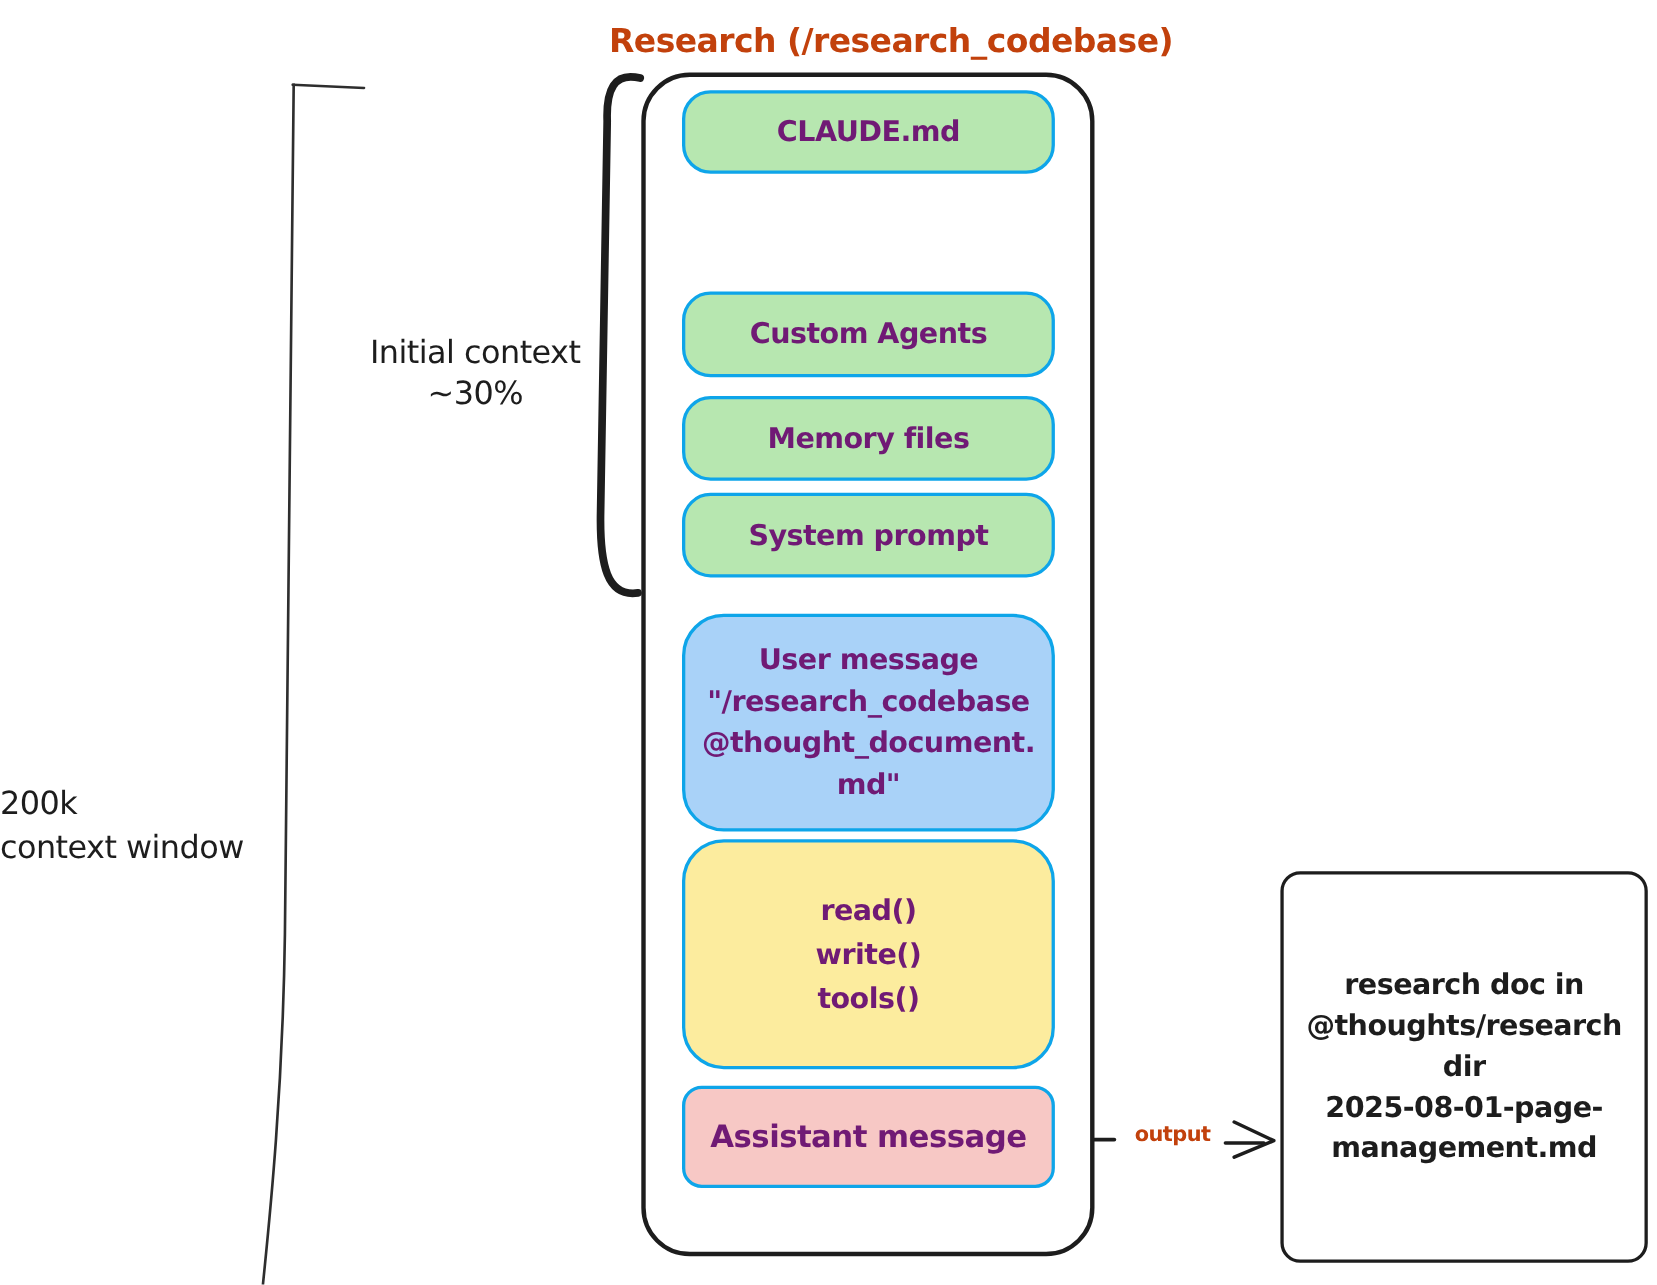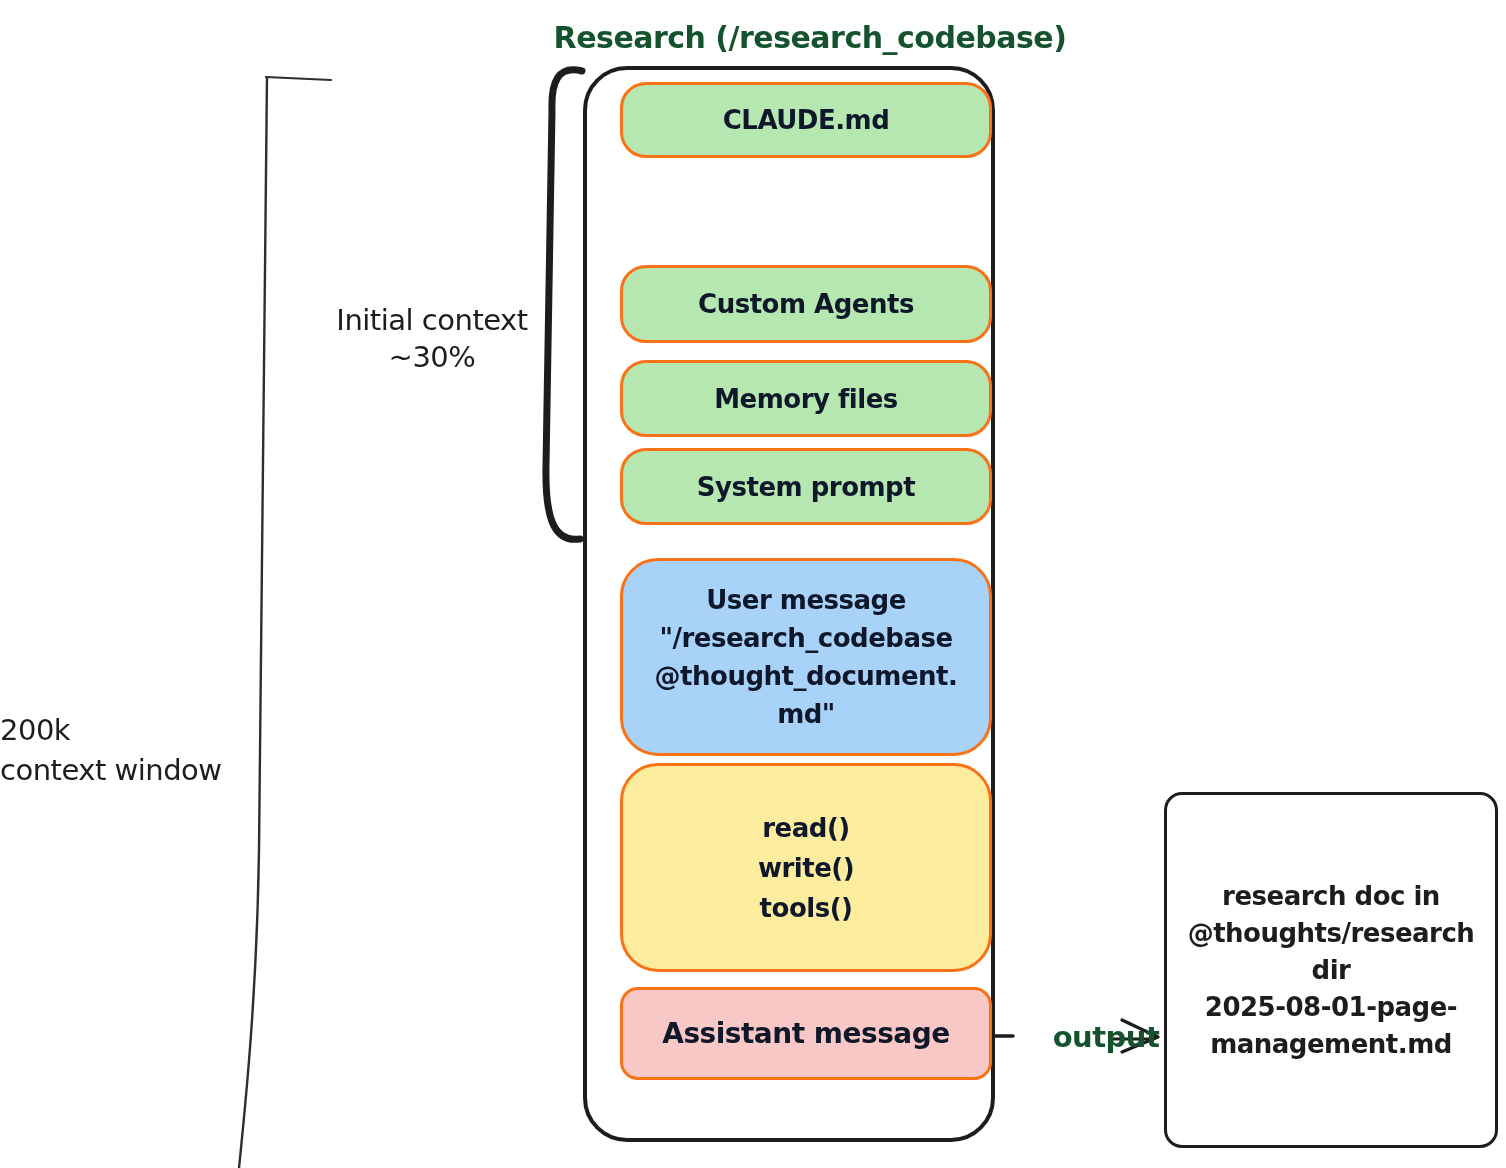--- a/index.html
+++ b/index.html
@@ -5,21 +5,21 @@
   html, body { margin: 0; padding: 0; background: #ffffff; }
   #canvas {
     position: relative;
     width: 1506px;
     height: 1168px;
     background: #ffffff;
     overflow: hidden;
     font-family: "DejaVu Sans", "Liberation Sans", sans-serif;
     color: #1d1d1d;
   }
-  .txt { font-weight: bold; color: #14532d; }
+  .txt { font-weight: bold; color: #c2410c; }
 
   #title {
     position: absolute;
     left: 545px; top: 20px; width: 530px;
     text-align: center;
     font-size: 30px; font-weight: bold;
     letter-spacing: -0.5px;
   }
 
   #ctx-label {
@@ -44,54 +44,53 @@
     position: absolute;
     left: 583px; top: 66px;
     width: 412px; height: 1076px;
     box-sizing: border-box;
     border: 4px solid #1d1d1d;
     border-radius: 44px;
     background: #ffffff;
   }
   .box {
     position: absolute;
-    left: 33px; width: 372px;
+    left: 33px; width: 339px;
     box-sizing: border-box;
-    border: 3px solid #f97316;
+    border: 3px solid #0ea5e9;
     display: flex;
     flex-direction: column;
     align-items: center;
     justify-content: center;
     text-align: center;
     font-size: 26px;
     font-weight: bold;
     letter-spacing: -0.5px;
-    color: #0f172a;
+    color: #701a75;
   }
   .box.green  { background: #b7e7b0; border-radius: 26px; }
   .box.blue   { background: #a9d2f8; border-radius: 38px; line-height: 38px; margin-top: 13px; }
   .box.yellow { background: #fcec9e; border-radius: 38px; line-height: 40px; }
   .box.pink   { background: #f7c8c5; border-radius: 18px; font-size: 28px; }
 
   #b1 { top: 12px;  height: 76px; }
   #b2 { top: 103px; height: 77px; }
   #b3 { top: 195px; height: 78px; text-align: center; }
   #b4 { top: 290px; height: 77px; }
   #b5 { top: 378px; height: 77px; }
   #b6 { top: 475px; height: 198px; }
   #b7 { top: 693px; height: 209px; }
   #b8 { top: 917px; height: 93px; }
 
   #output-label {
     position: absolute;
     left: 1012px; top: 1020px; width: 108px;
     text-align: center;
-    font-size: 29px; font-weight: bold;
+    font-size: 19px; font-weight: bold;
     letter-spacing: -0.5px;
-    margin-left: 40px;
   }
 
   #doc-box {
     position: absolute;
     left: 1164px; top: 792px;
     width: 334px; height: 356px;
     box-sizing: border-box;
     border: 3.5px solid #1d1d1d;
     border-radius: 18px;
     background: #ffffff;

